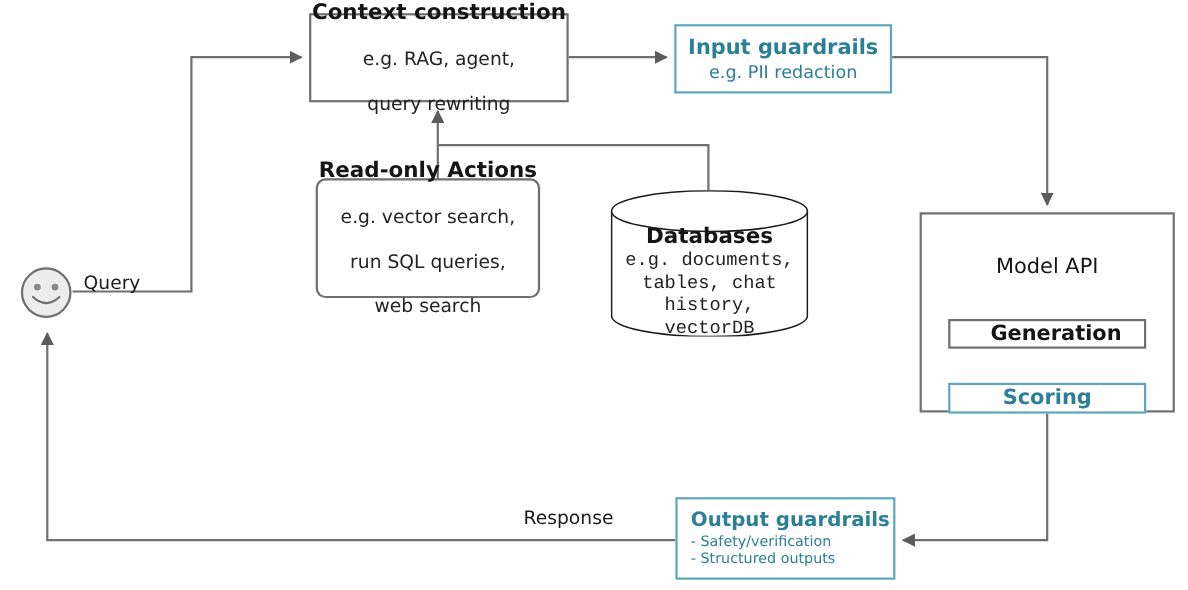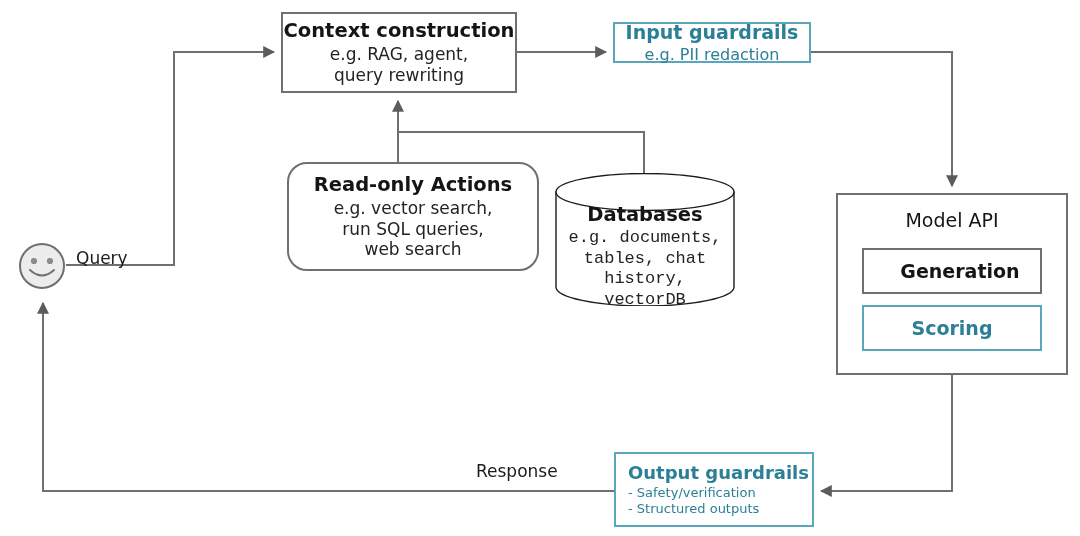--- a/index.html
+++ b/index.html
@@ -30,20 +30,21 @@
     background: #ffffff;
     display: flex;
     flex-direction: column;
     align-items: center;
     justify-content: center;
     text-align: center;
     line-height: 1.22;
   }
   .dark-box {
     border: 2px solid #6f6f6f;
+    gap: 20px;
   }
   .teal-box {
     border: 2px solid #5aa7bd;
   }
   .title {
     font-weight: bold;
     color: #151515;
   }
   .sub {
     color: #232323;
@@ -58,29 +59,29 @@
 
   
   #context-construction {
     left: 281px; top: 12px; width: 236px; height: 81px;
   }
   #context-construction .title { font-size: 19.5px; margin-bottom: 1px; }
   #context-construction .sub { font-size: 17px; }
 
   
   #input-guardrails {
-    left: 613px; top: 22px; width: 198px; height: 41px;
+    left: 613px; top: 22px; width: 198px; height: 63px;
   }
   #input-guardrails .t-title { font-size: 19px; margin-bottom: 1px; }
   #input-guardrails .t-sub { font-size: 16px; }
 
   
   #read-only-actions {
-    left: 287px; top: 162px; width: 252px; height: 109px;
-    border-radius: 20px;
+    left: 287px; top: 162px; width: 204px; height: 109px;
+    border-radius: 9px;
   }
   #read-only-actions .title { font-size: 19.5px; margin-bottom: 1px; }
   #read-only-actions .sub { font-size: 17px; }
 
   
   #databases {
     position: absolute;
     left: 555px; top: 173px; width: 180px; height: 133px;
   }
   #databases .cyl-svg {
@@ -92,21 +93,21 @@
     text-align: center;
     line-height: 1.22;
   }
   #databases .title { font-size: 19.5px; margin-bottom: 1px; }
   #databases .sub { font-size: 17px; font-family: Liberation Mono, monospace; }
 
   
   #model-api {
     left: 836px; top: 193px; width: 232px; height: 182px;
     justify-content: flex-start;
-    padding-top: 14px;
+    padding-top: 36px;
   }
   #model-api .api-label {
     font-size: 19px; color: #151515; font-weight: normal;
     margin-bottom: 16px;
   }
   .inner-box {
     box-sizing: border-box;
     width: 180px; height: 46px;
     display: flex; align-items: center; justify-content: center;
     background: #ffffff;

